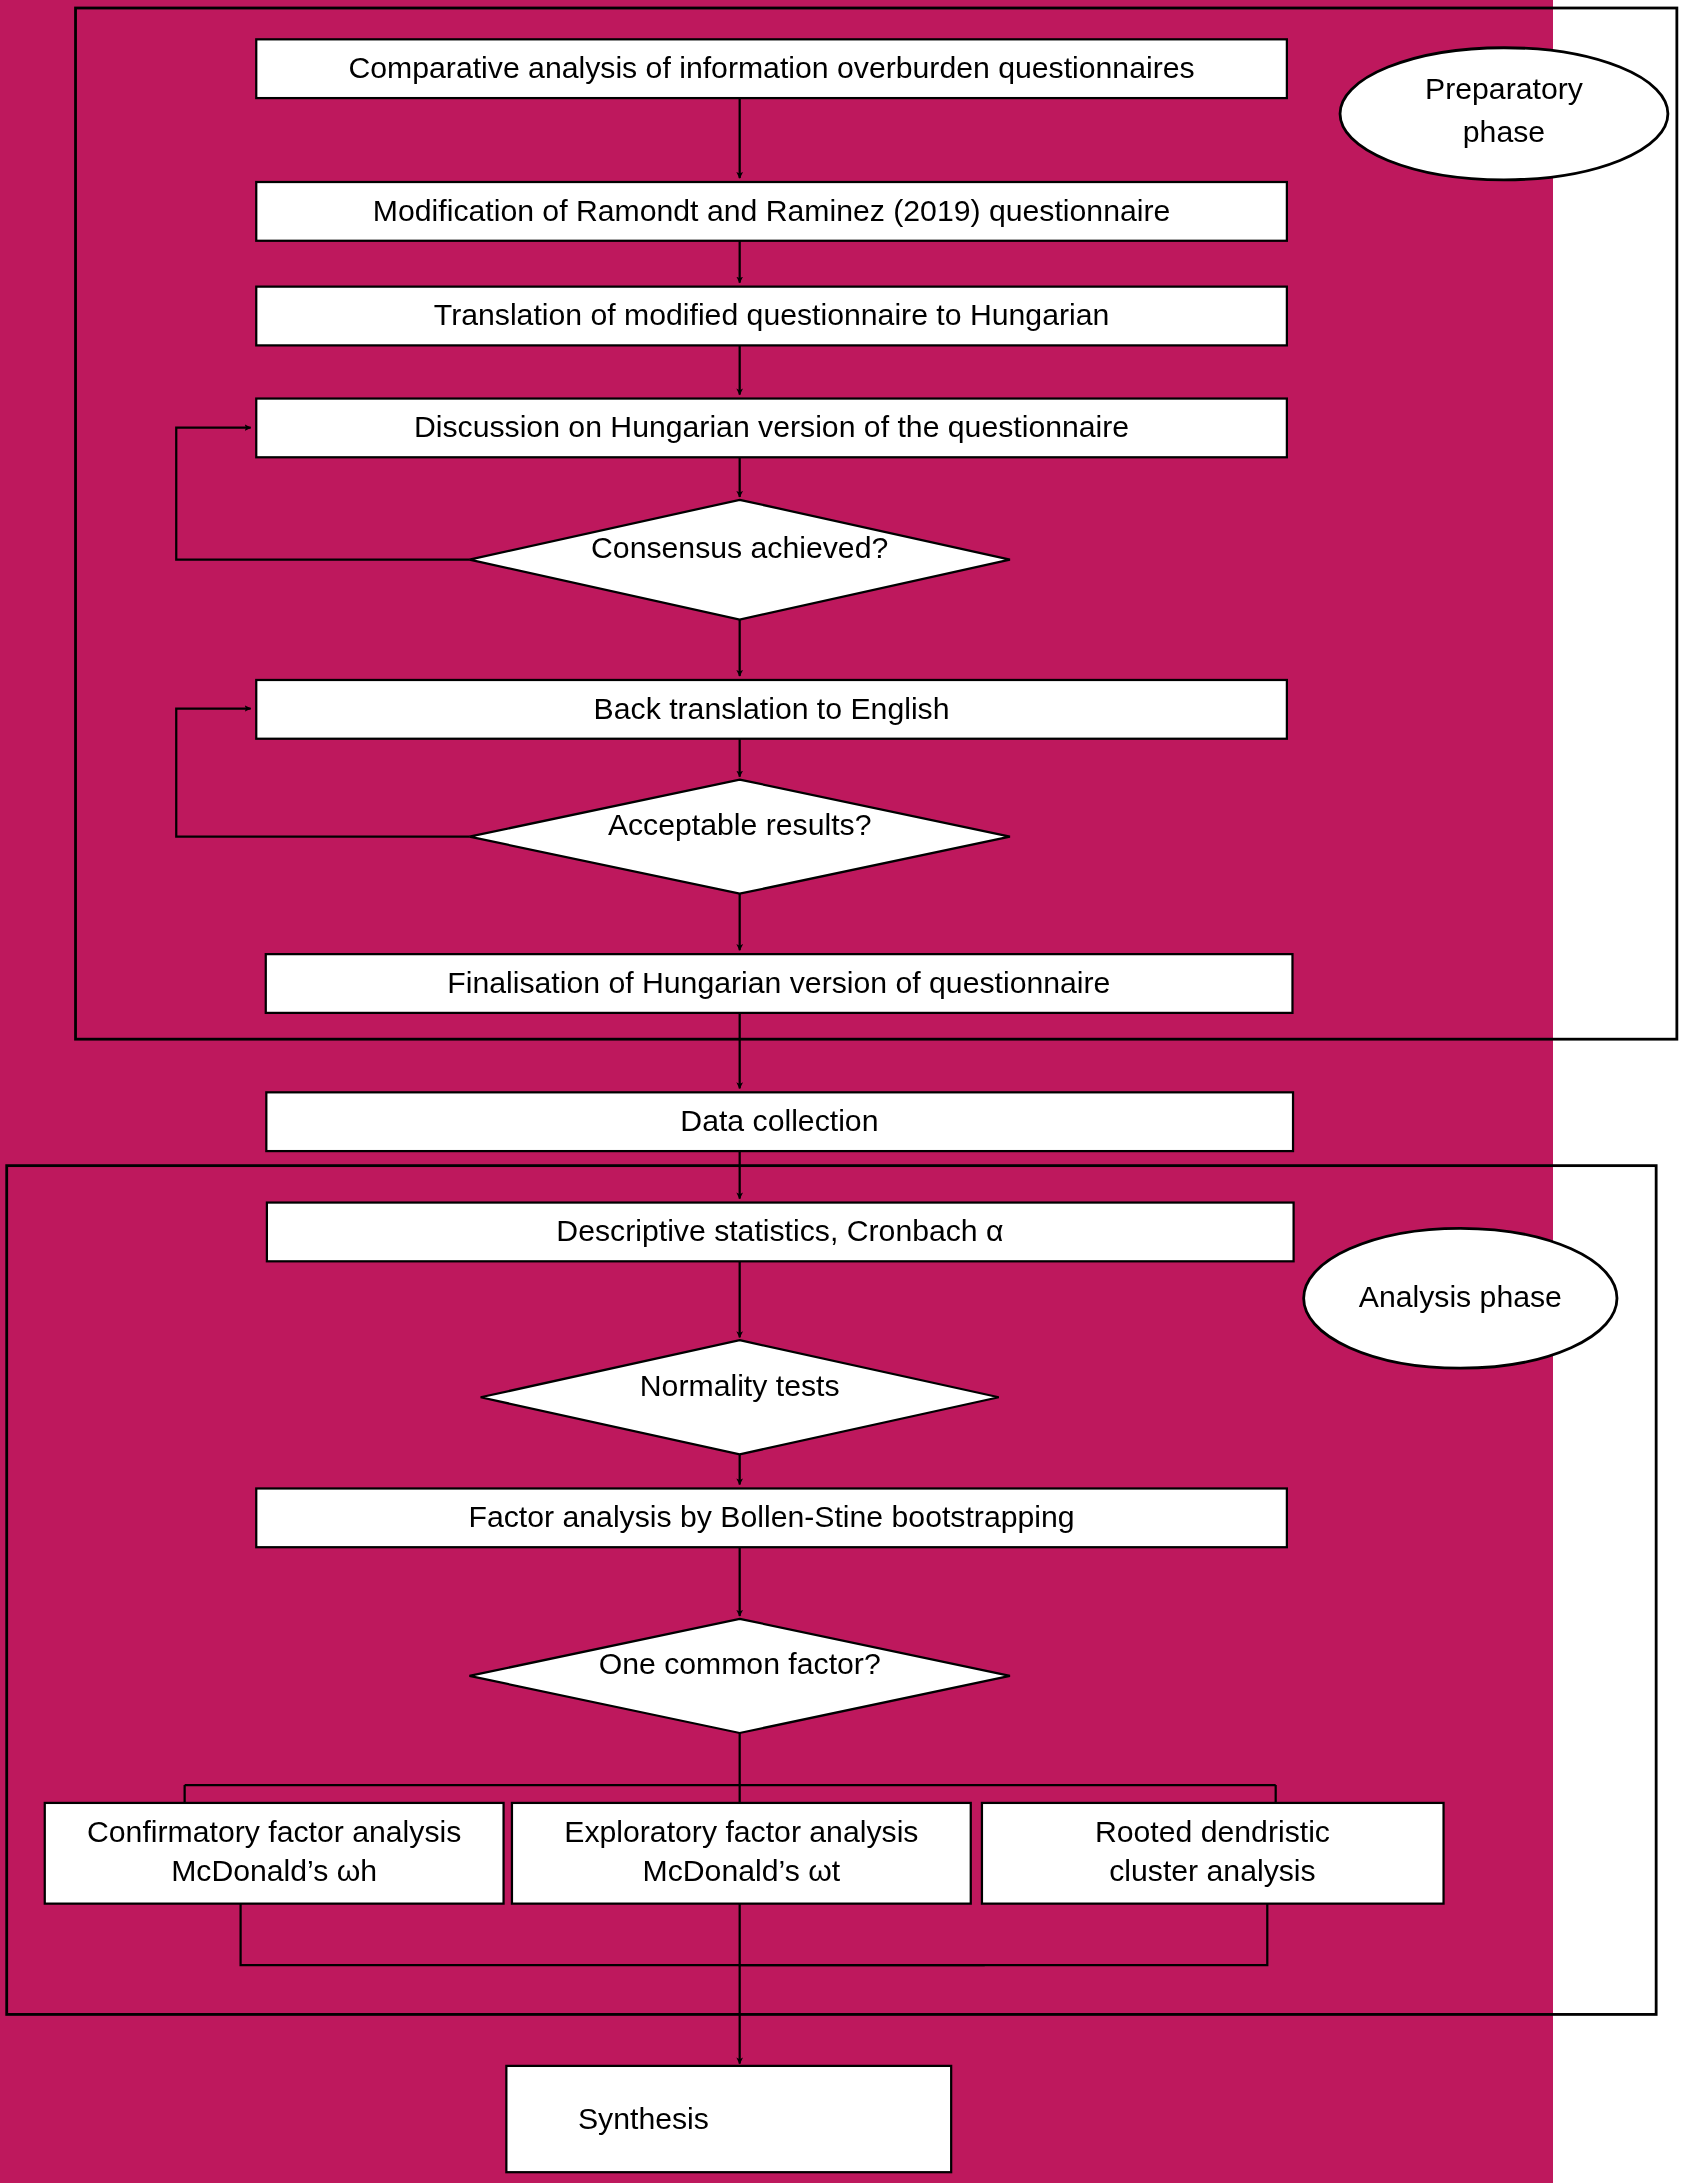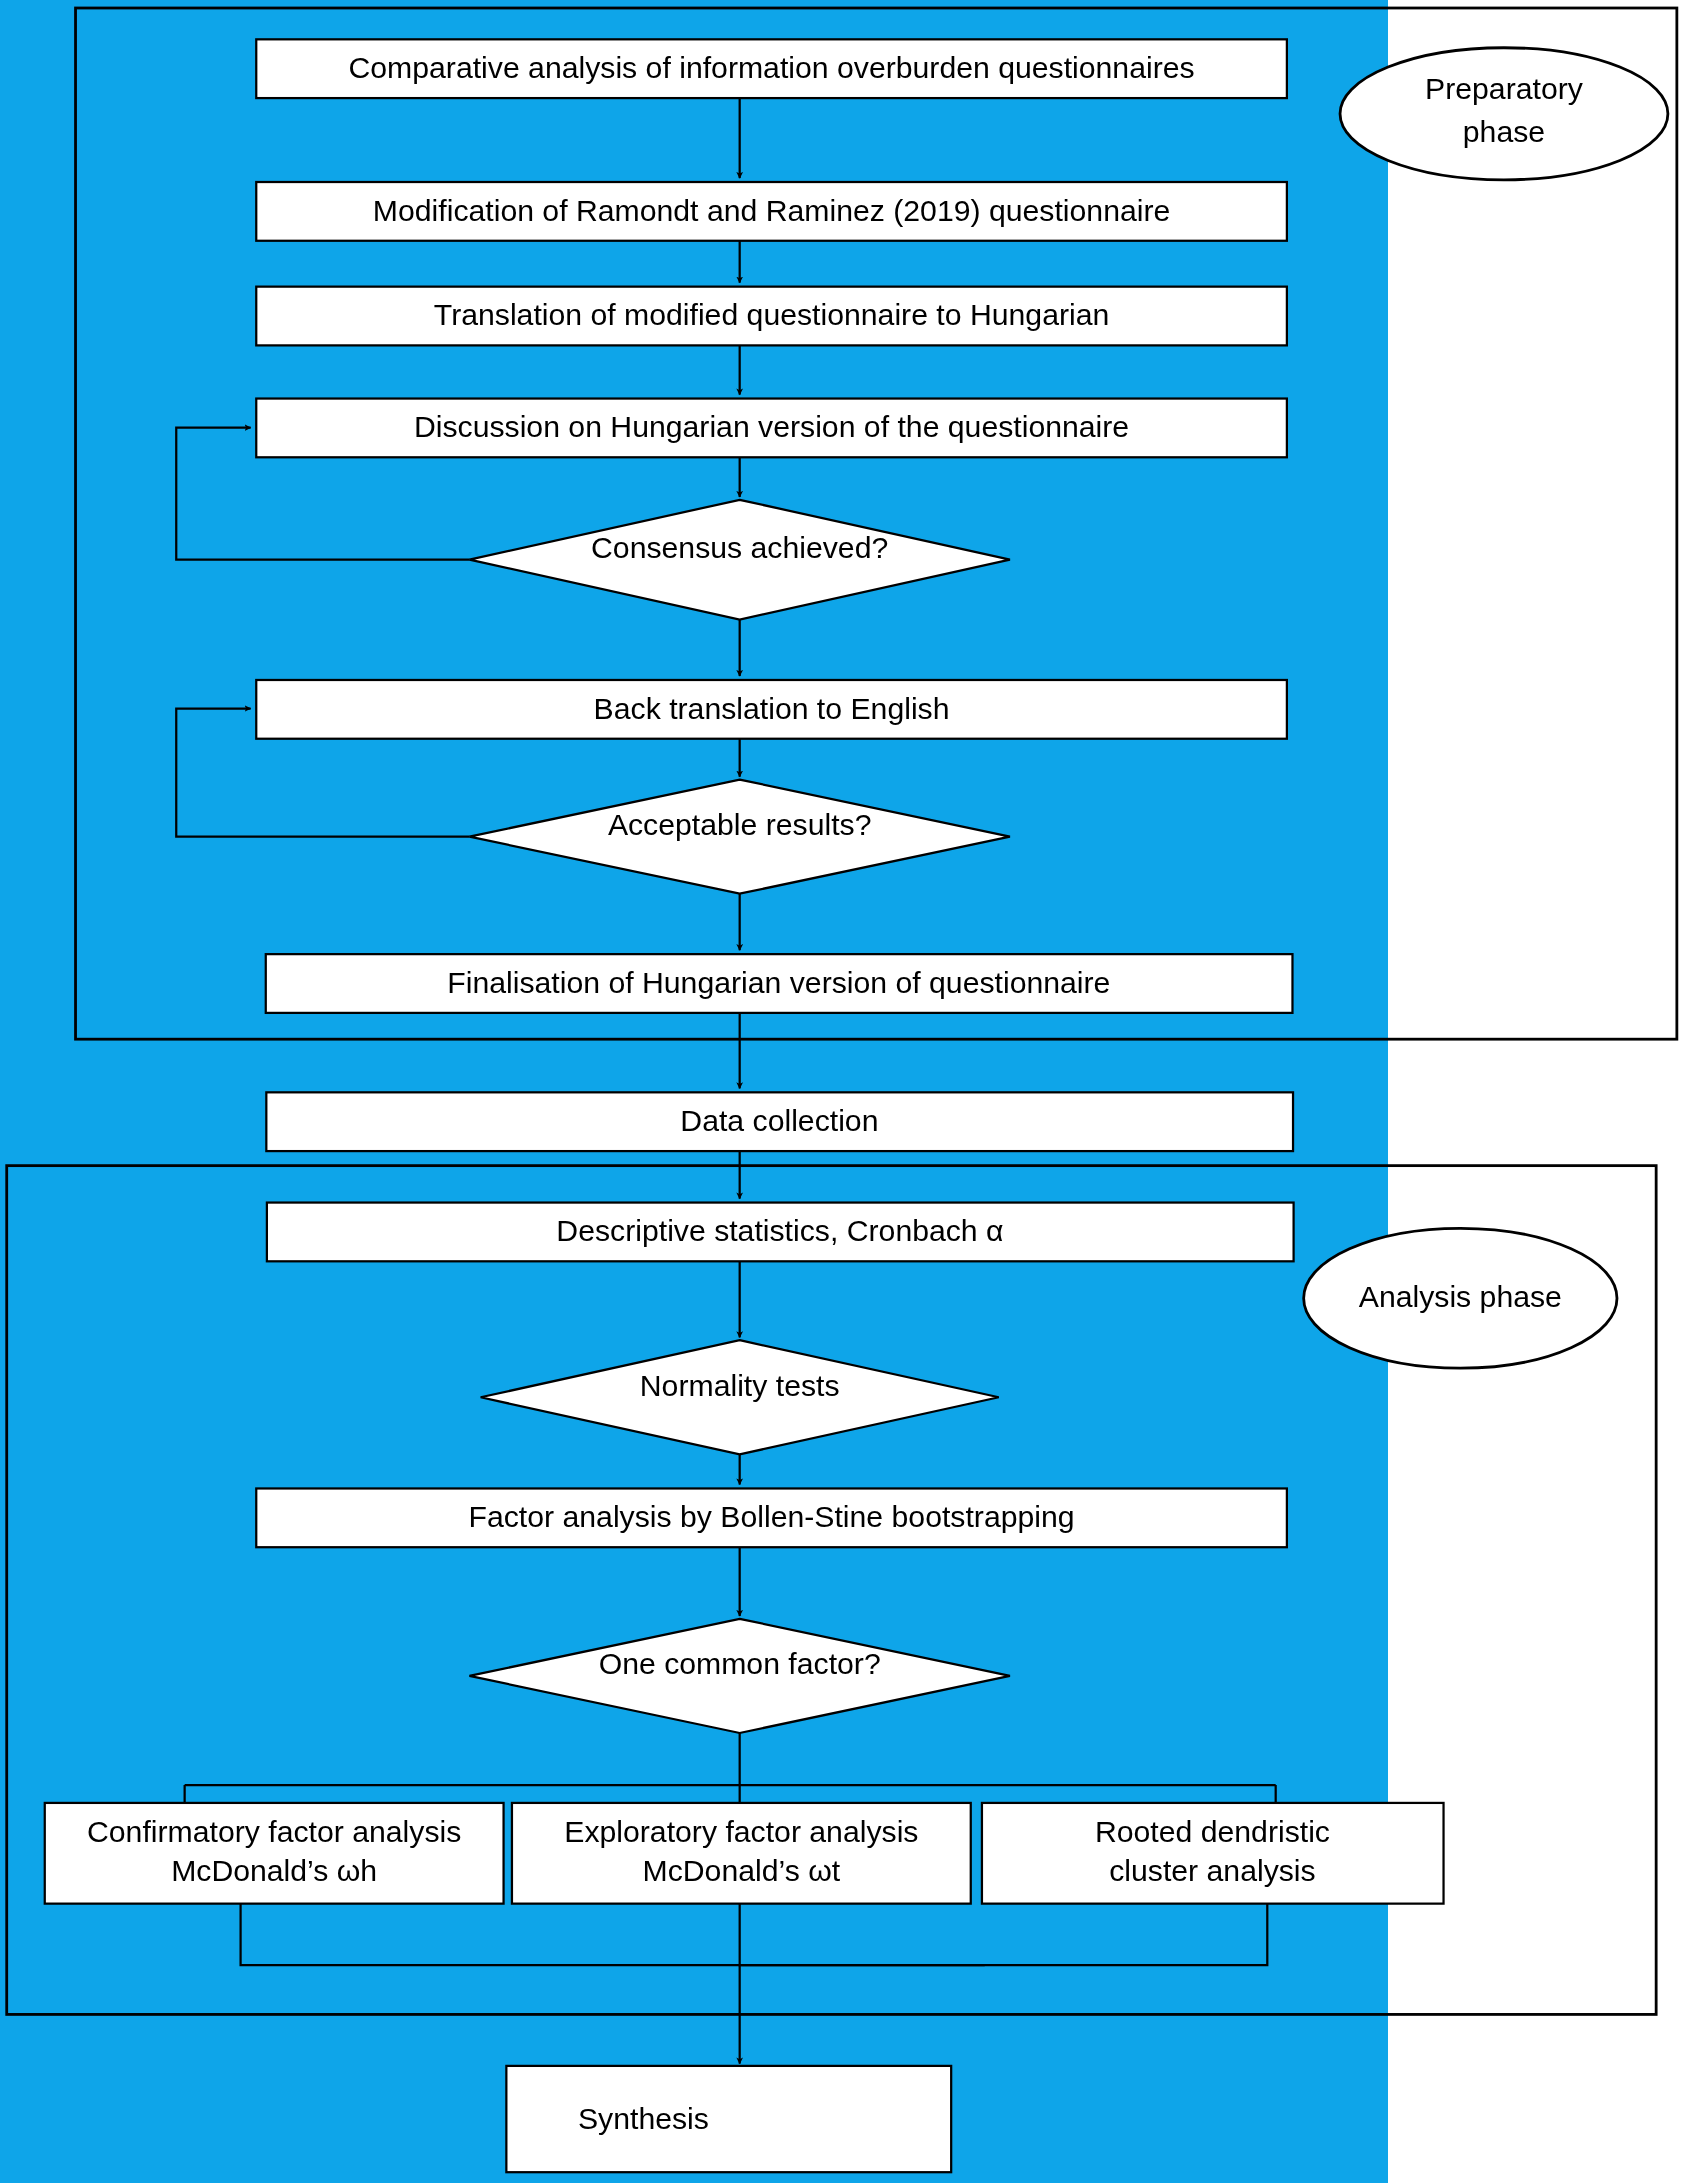--- a/index.html
+++ b/index.html
@@ -7,23 +7,23 @@
     padding: 0;
     background: #ffffff;
   }
   body {
     width: 1697px;
     height: 2183px;
     font-family: "Liberation Sans", sans-serif;
   }
   #flowchart-root {
     position: relative;
-    width: 1388px;
+    width: 1553px;
     height: 2183px;
-    background: #0ea5e9;
+    background: #be185d;
     text-decoration: underline;
   }
   svg#flow-svg {
     display: block;
     width: 1697px;
     height: 2183px;
   }
   .node-box {
     fill: #ffffff;
     stroke: #000000;

